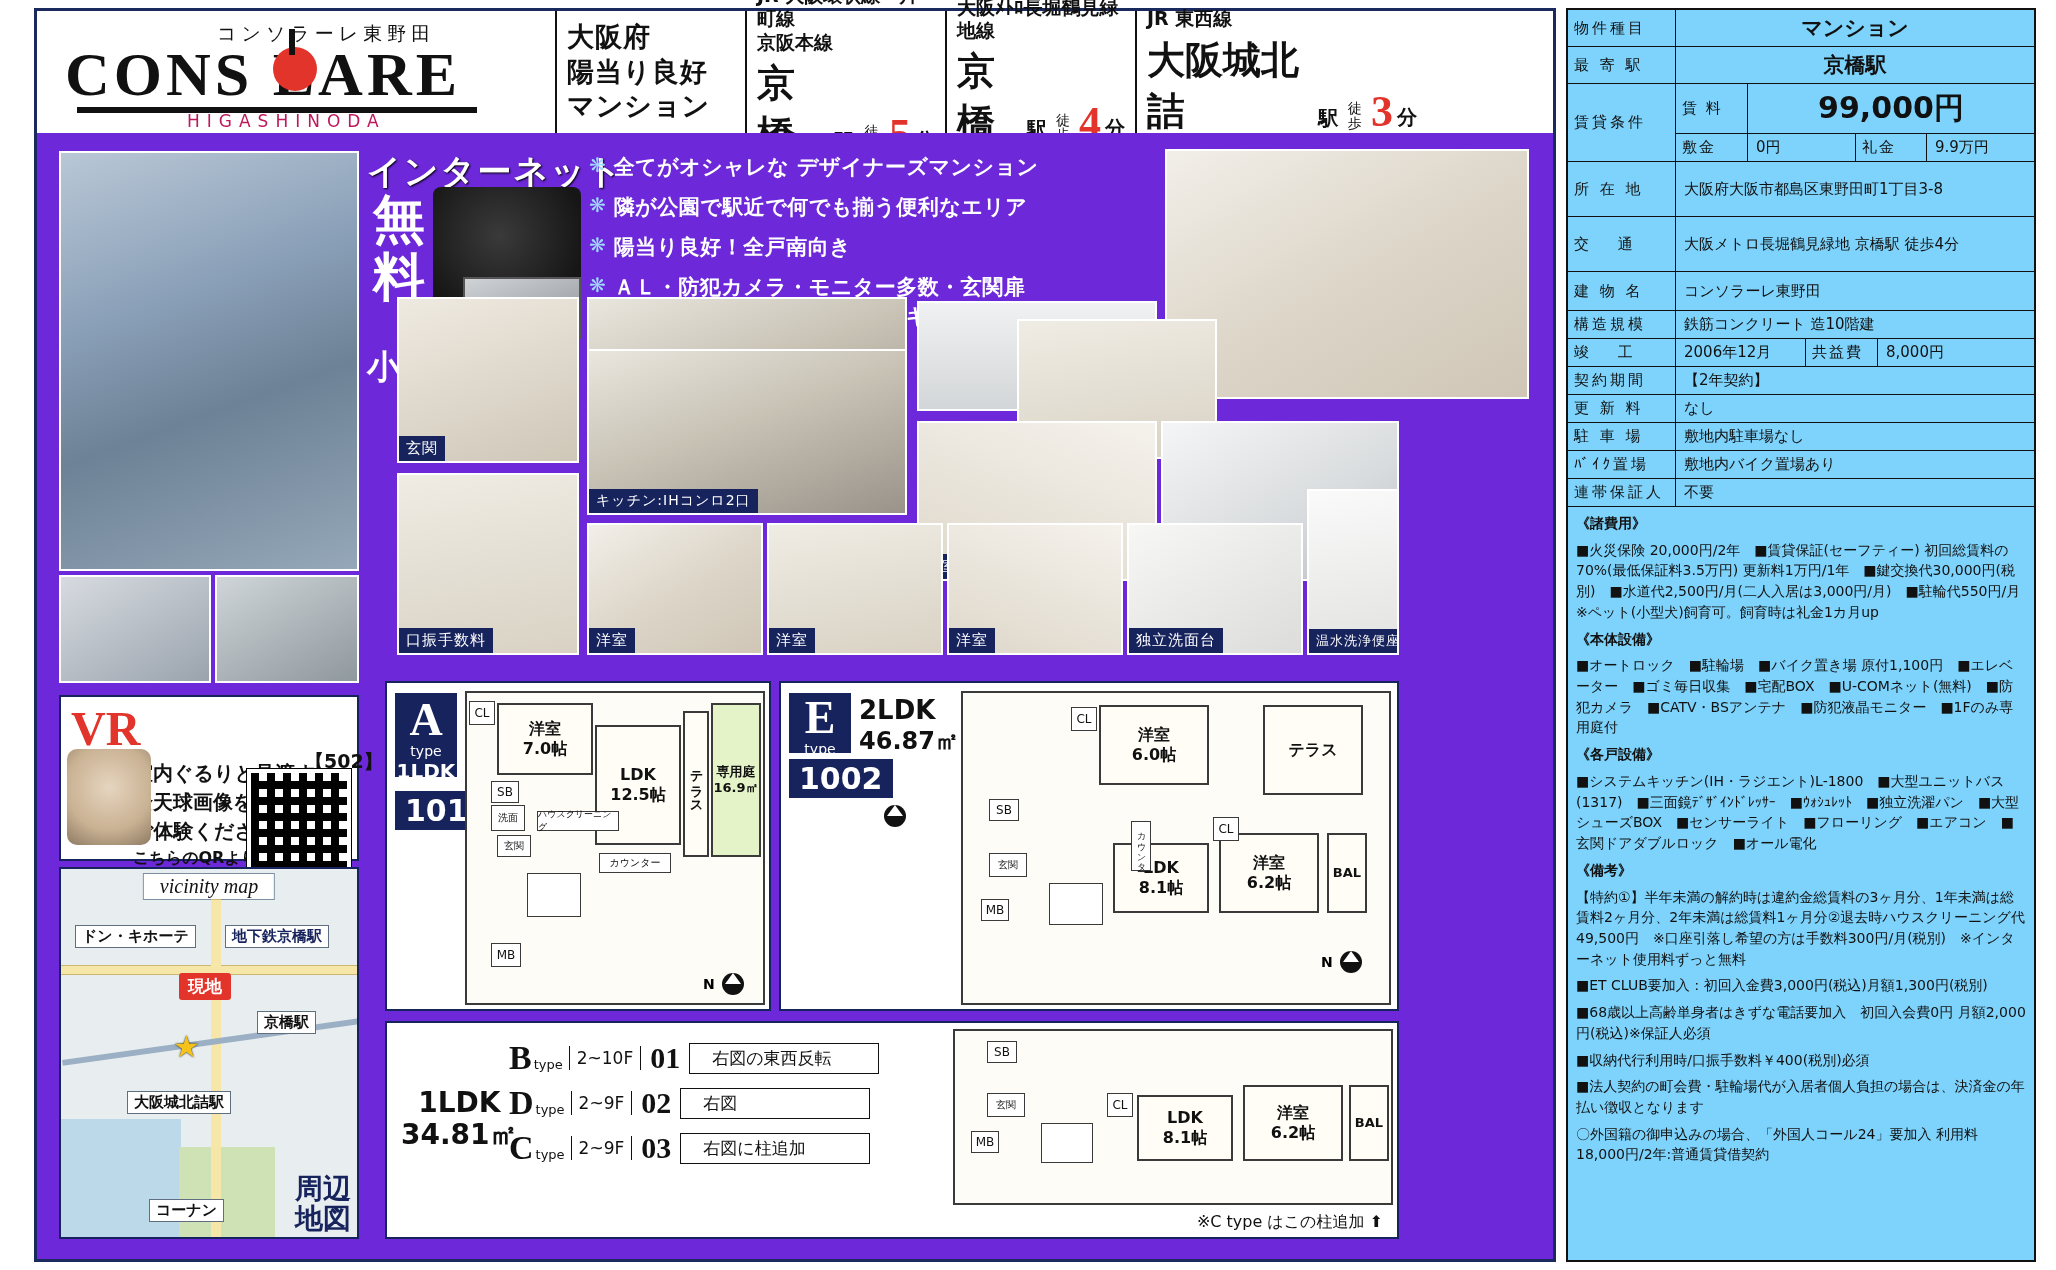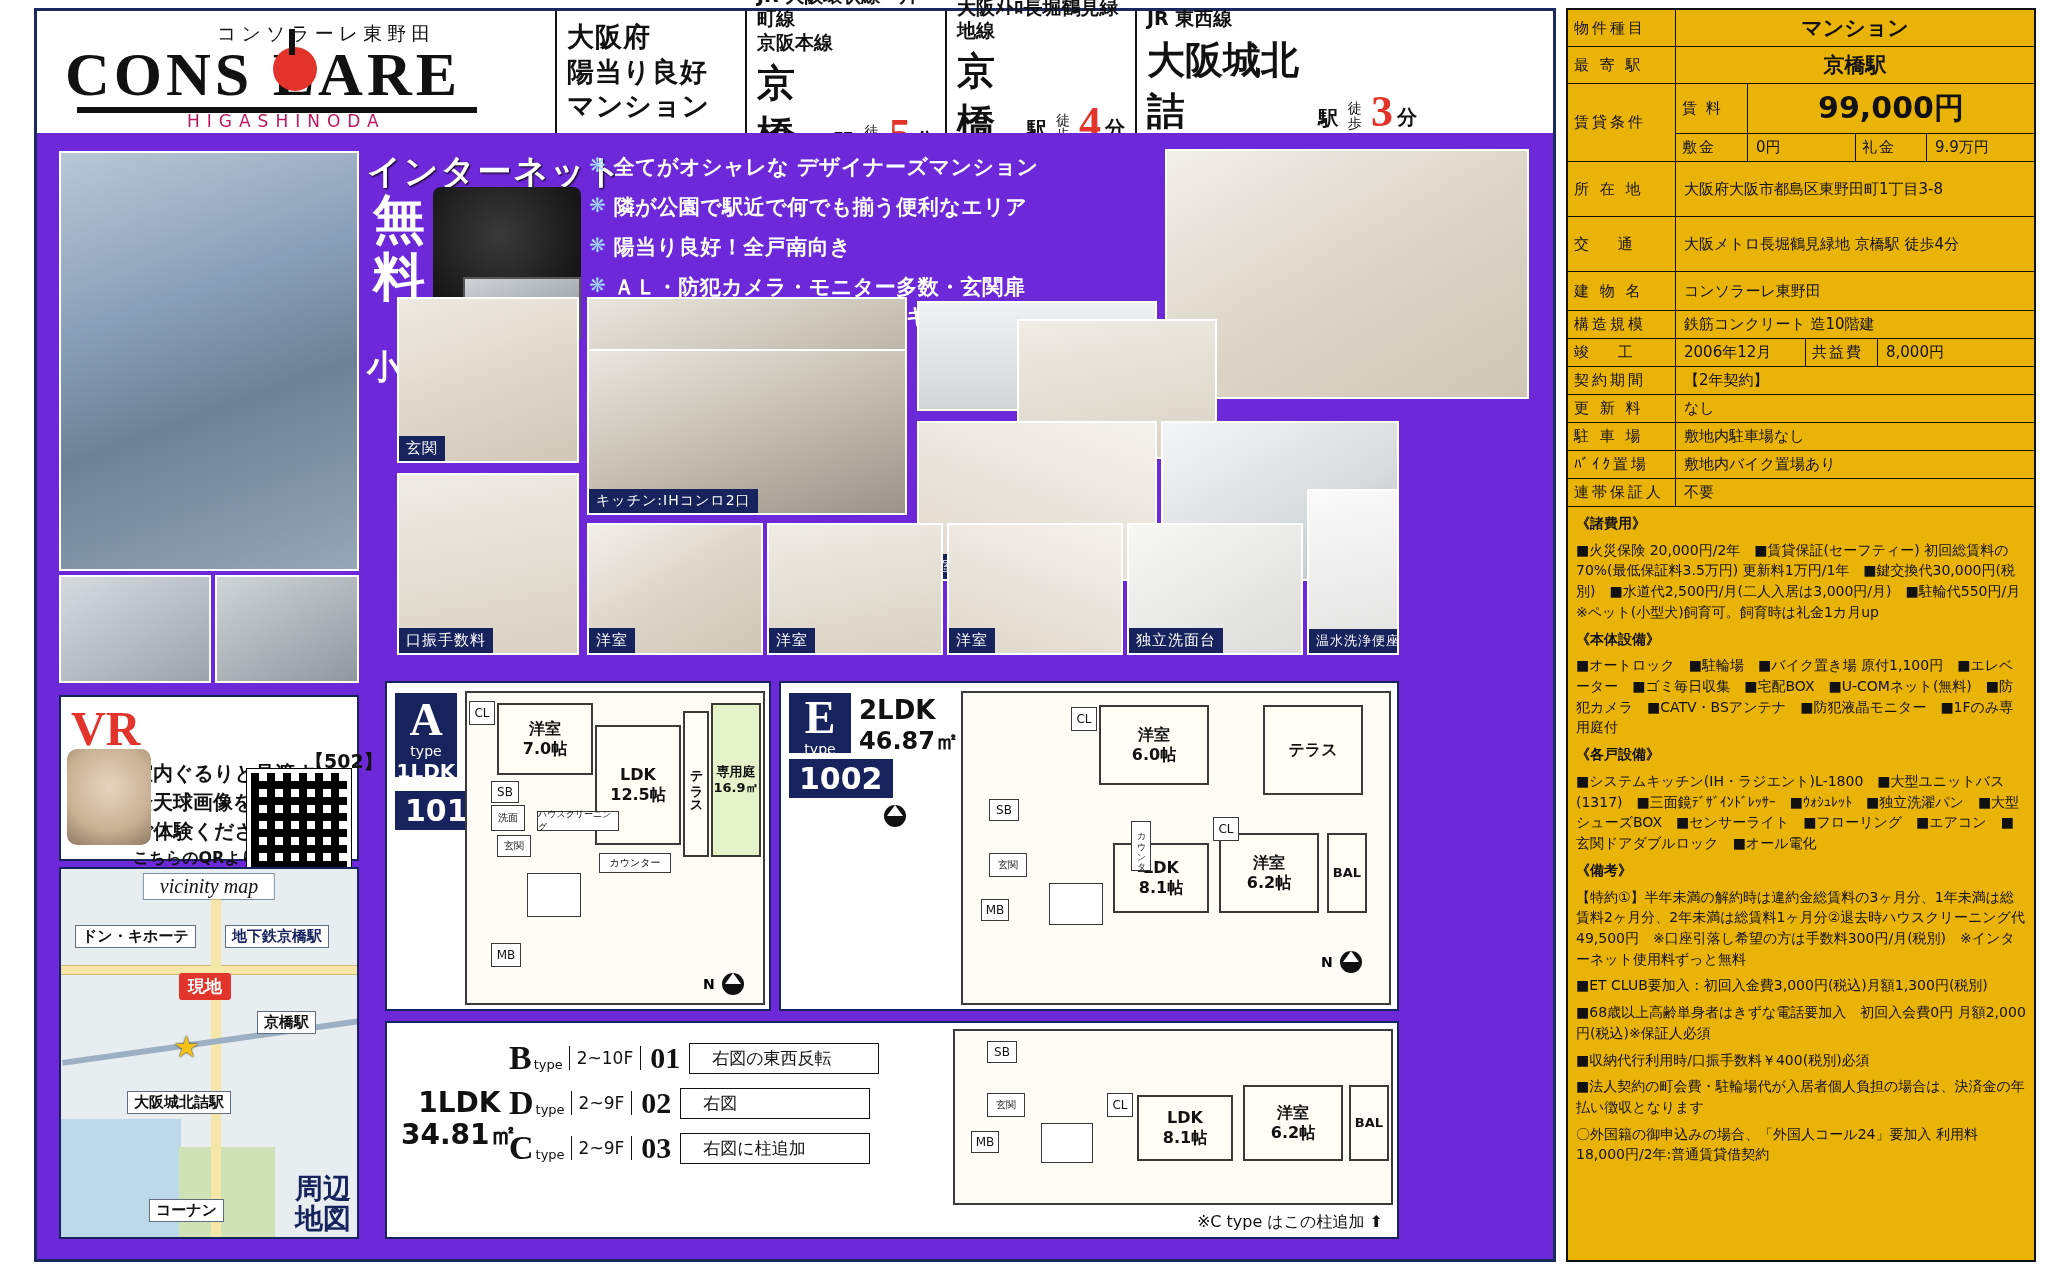--- a/index.html
+++ b/index.html
@@ -128,21 +128,21 @@
   .fpl-row { display:flex; align-items:center; margin-bottom:7px; }
   .fpl-letter { font-size:34px; font-weight:bold; font-family:"Liberation Serif", serif; }
   .fpl-type { font-size:13px; margin:0 6px 0 2px; align-self:flex-end; padding-bottom:5px; }
   .fpl-floor { font-size:17px; border-left:1.5px solid #111; border-right:1.5px solid #111; padding:2px 7px; }
   .fpl-num { font-size:30px; font-weight:bold; padding:0 9px; font-family:"Liberation Serif", serif; }
   .fpl-note { font-size:17px; border:1.5px solid #111; padding:3px 22px; min-width:190px; }
   .fp-1ldk { font-size:28px; font-weight:bold; line-height:1.15; }
 
   
   .side { position:absolute; left:1566px; top:8px; width:470px; height:1254px;
-    border:2px solid #111; background:#eab308; font-size:15px; }
+    border:2px solid #111; background:#7dd3fc; font-size:15px; }
   .row { display:flex; border-bottom:1px solid #111; }
   .row:last-child { border-bottom:none; }
   .lbl { width:108px; flex:0 0 108px; border-right:1px solid #111; padding:4px 6px;
     display:flex; align-items:center; letter-spacing:3px; font-size:15px; }
   .val { flex:1; padding:4px 8px; display:flex; align-items:center; }
   .val.center { justify-content:center; }
   .big { font-size:21px; font-weight:bold; }
   .rent { font-size:30px; font-weight:bold; }
   .sub-lbl { width:72px; flex:0 0 72px; border-right:1px solid #111; padding:4px 6px; letter-spacing:2px; display:flex; align-items:center; }
   .nested { flex:1; }

